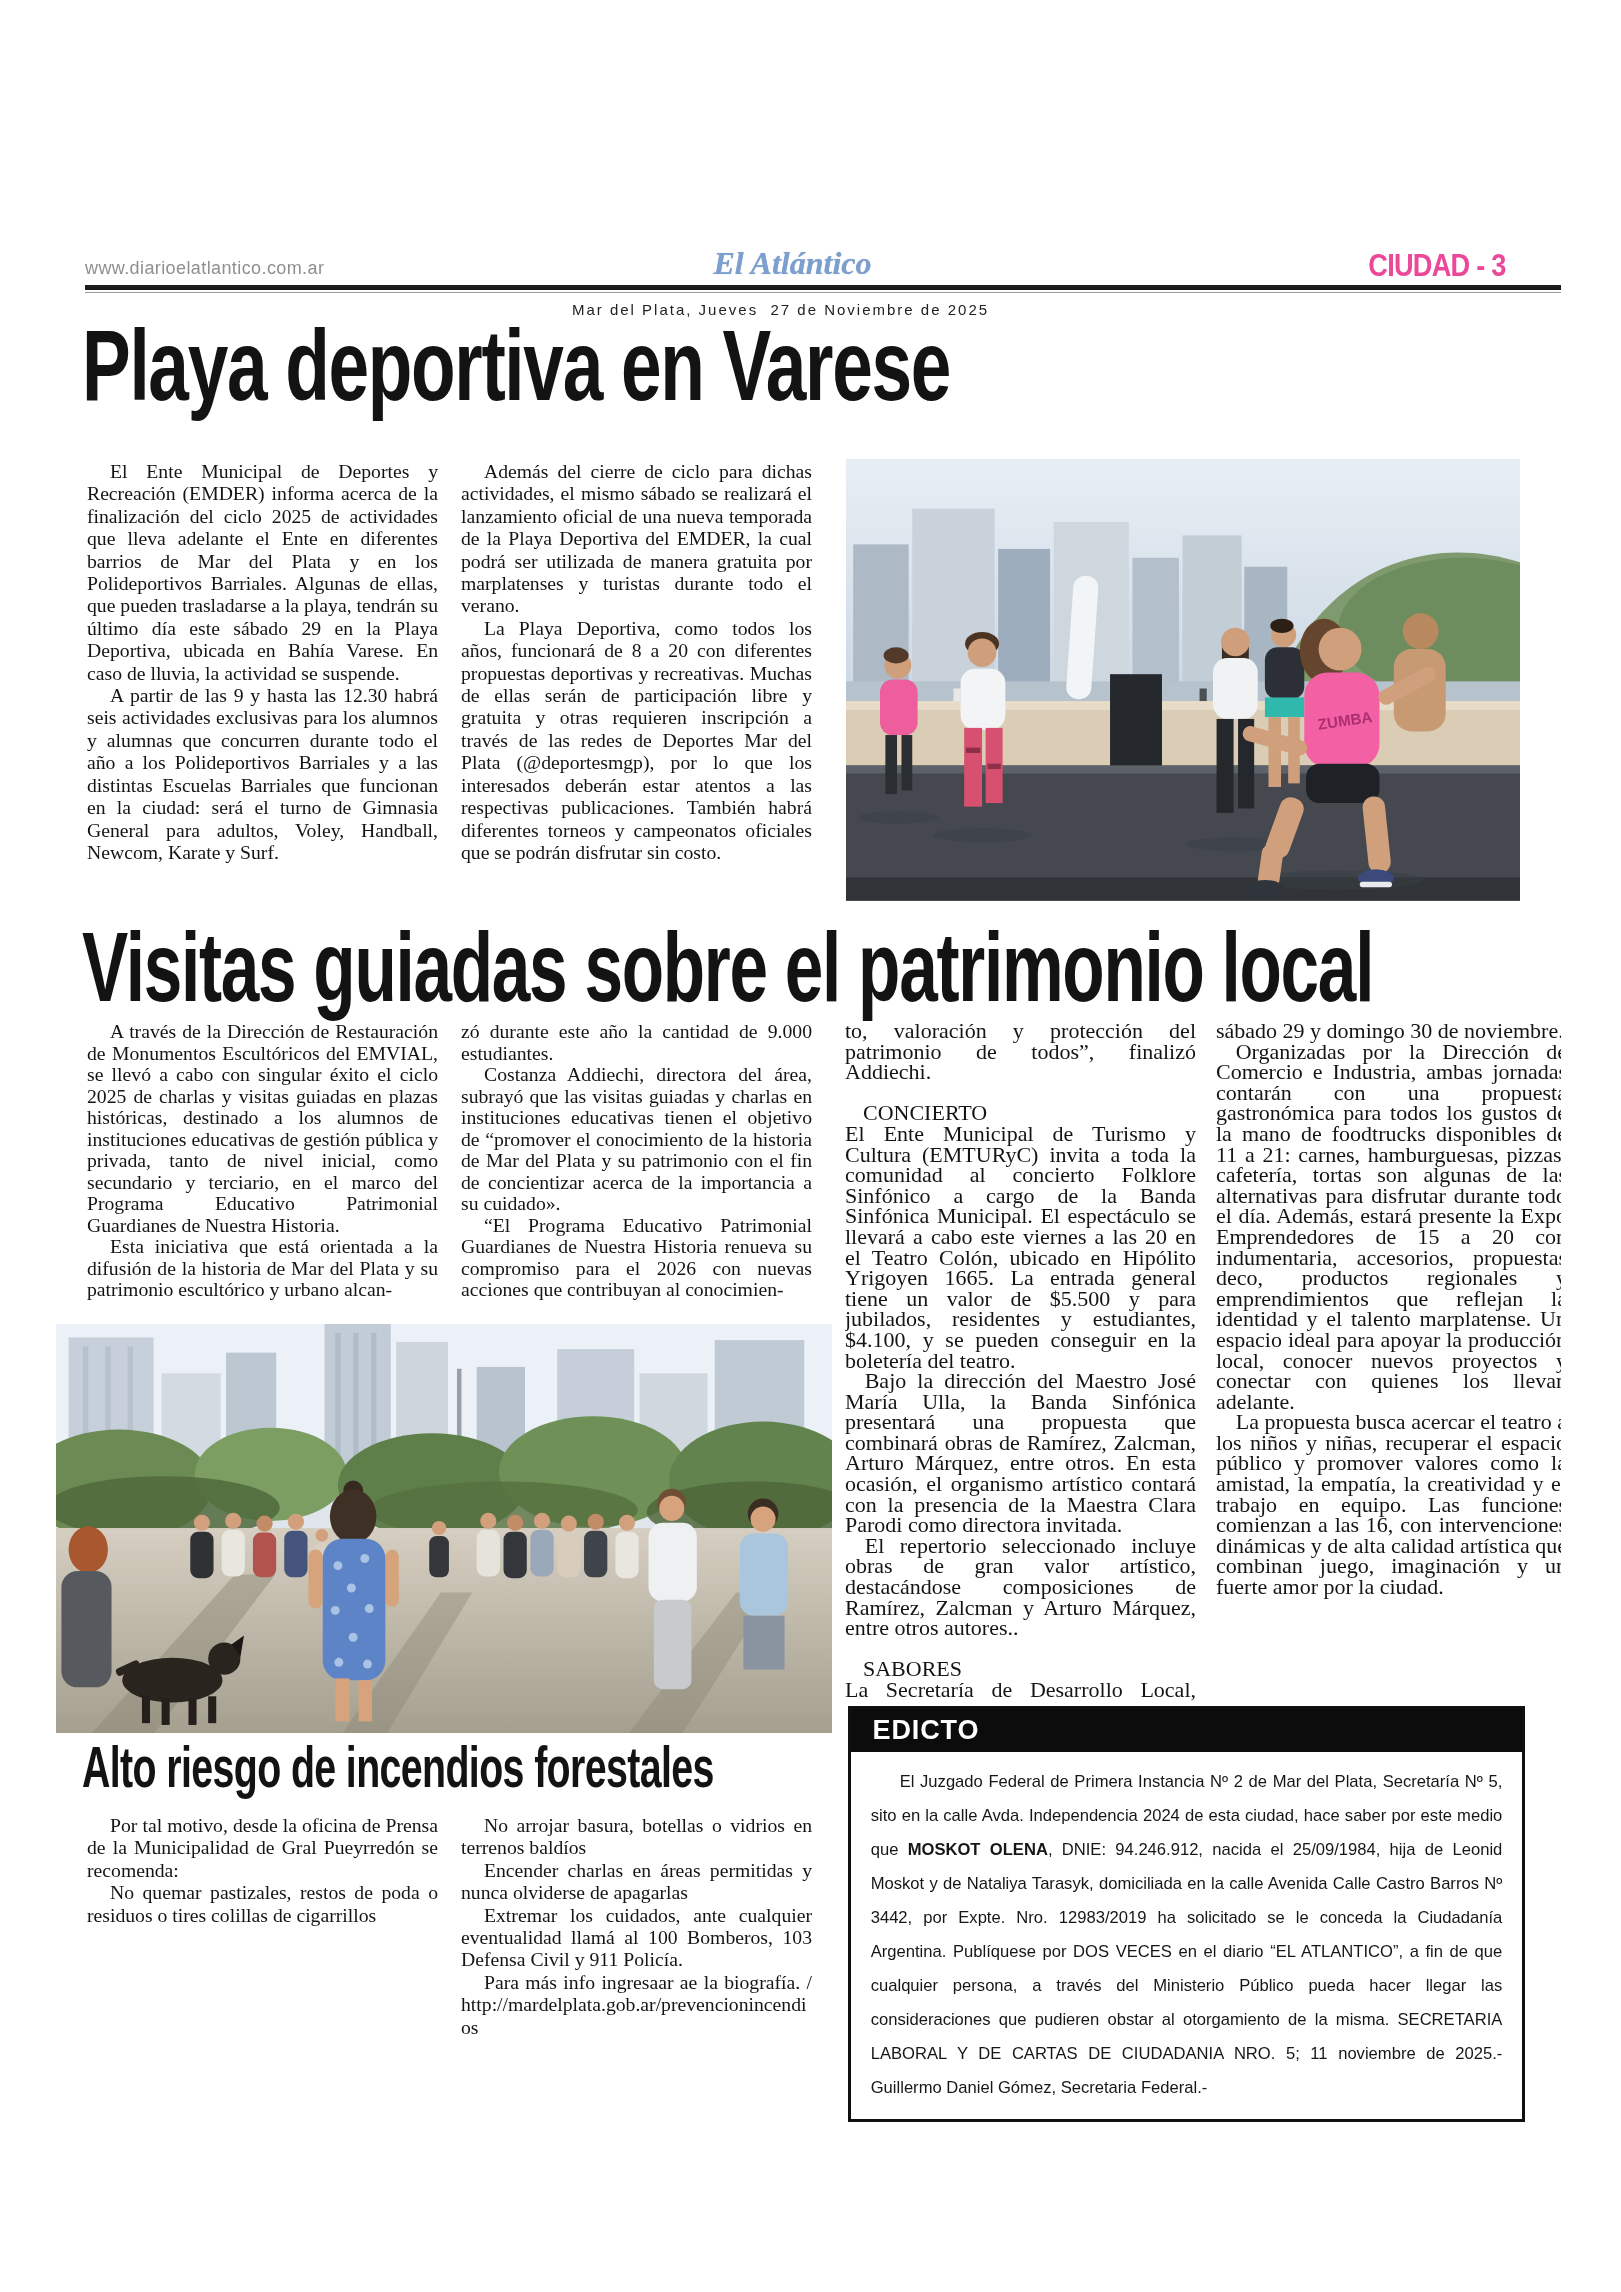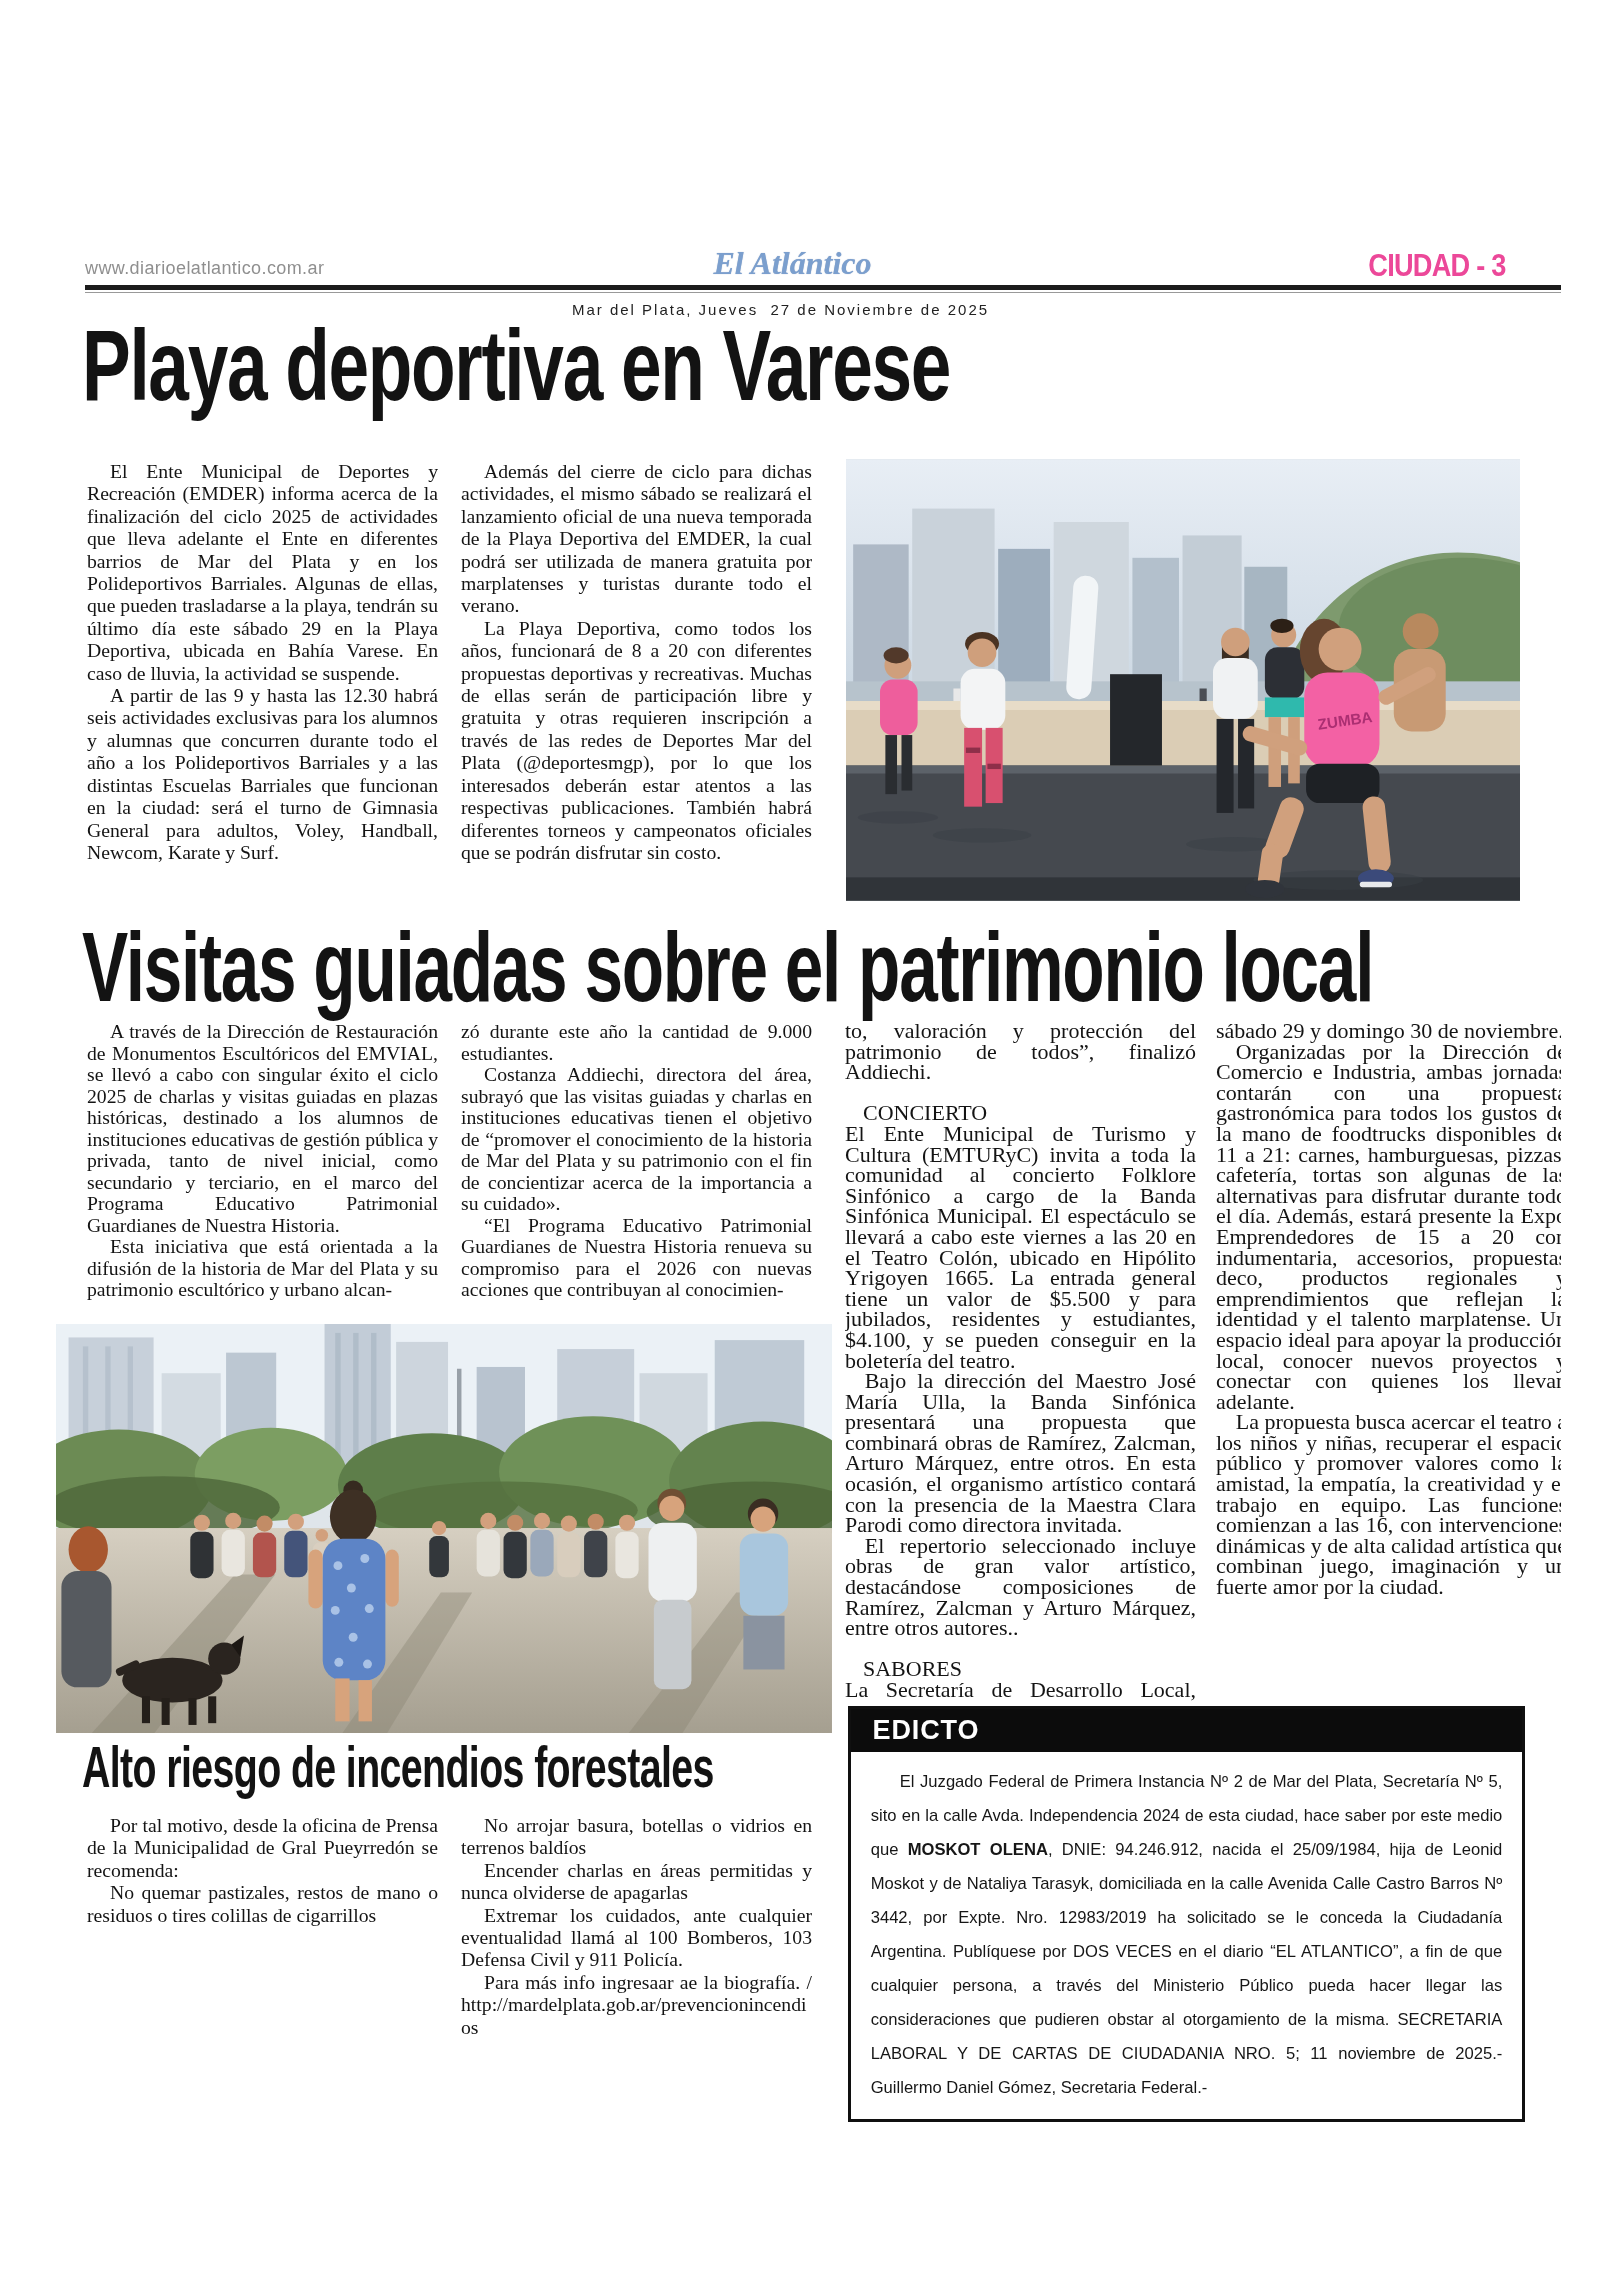--- a/index.html
+++ b/index.html
@@ -336,21 +336,21 @@
         <rect x="170" y="416" width="9" height="30" fill="#241f1a"></rect>
         <rect x="66" y="380" width="28" height="9" rx="4" fill="#2a241f" transform="rotate(-25 80 384)"></rect>
       </g>
     </svg>
   </div>
 
   <div class="hl hl3"><span>Alto riesgo de incendios forestales</span></div>
 
   <div class="col c-a3 x1">
     <p>Por tal motivo, desde la oficina de Prensa de la Municipalidad de Gral Pueyrredón se recomenda:</p>
-    <p>No quemar pastizales, restos de mano o residuos o tires colillas de cigarrillos</p>
+    <p>No quemar pastizales, restos de poda o residuos o tires colillas de cigarrillos</p>
   </div>
   <div class="col c-a3 x2">
     <p>No arrojar basura, botellas o vidrios en terrenos baldíos</p>
     <p>Encender charlas en áreas permitidas y nunca olviderse de apagarlas</p>
     <p>Extremar los cuidados, ante cualquier eventualidad llamá al 100 Bomberos, 103 Defensa Civil y 911 Policía.</p>
     <p class="break">Para más info ingresaar ae la biografía. / http://mardelplata.gob.ar/prevencionincendios</p>
   </div>
 
   <div class="edicto">
     <div class="edicto-bar">

